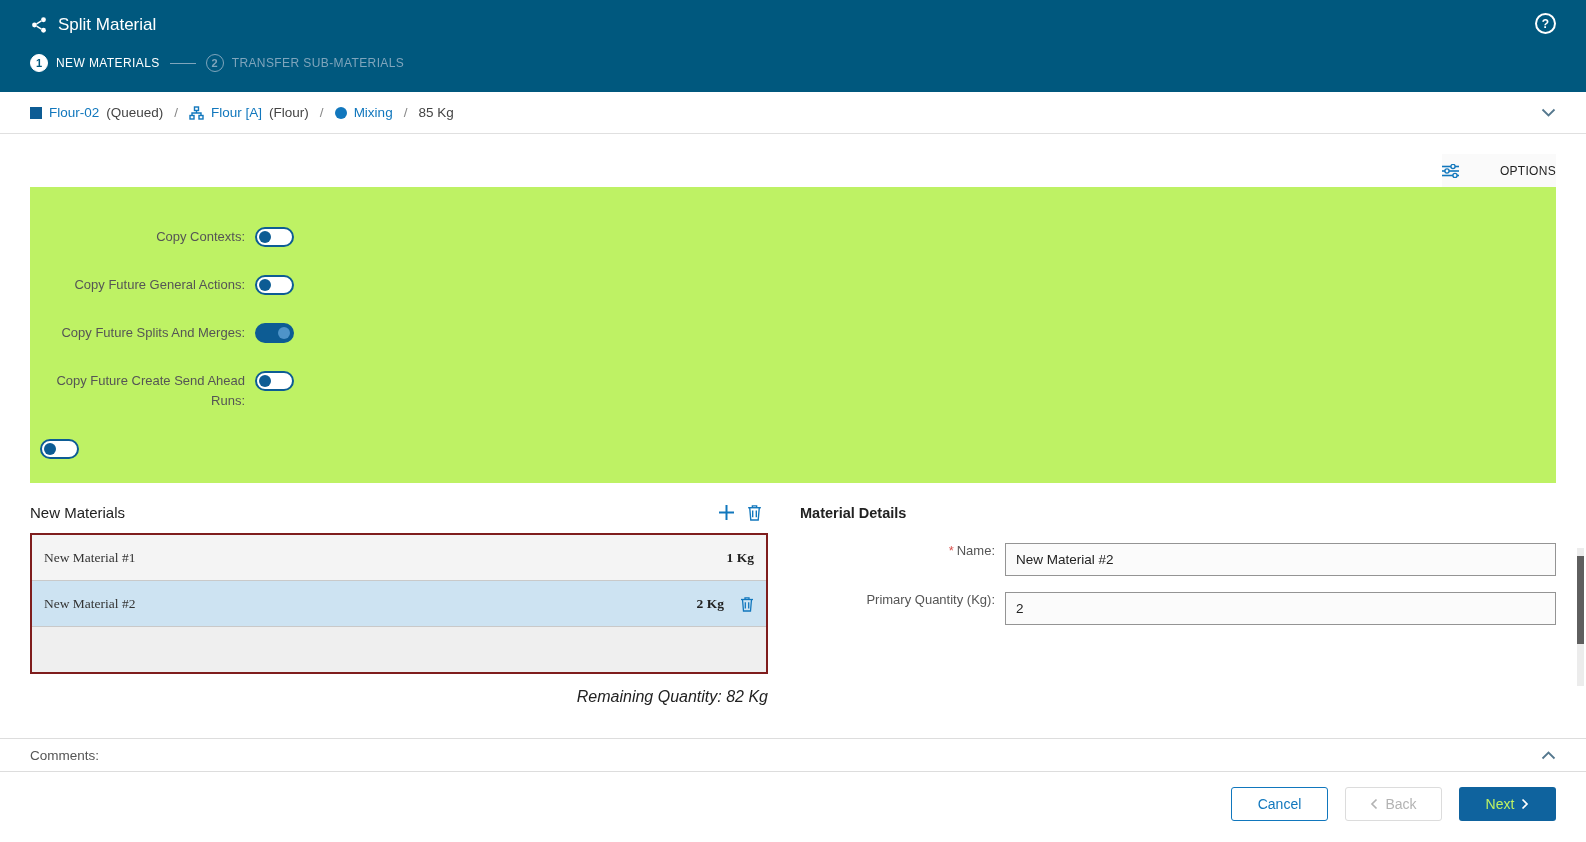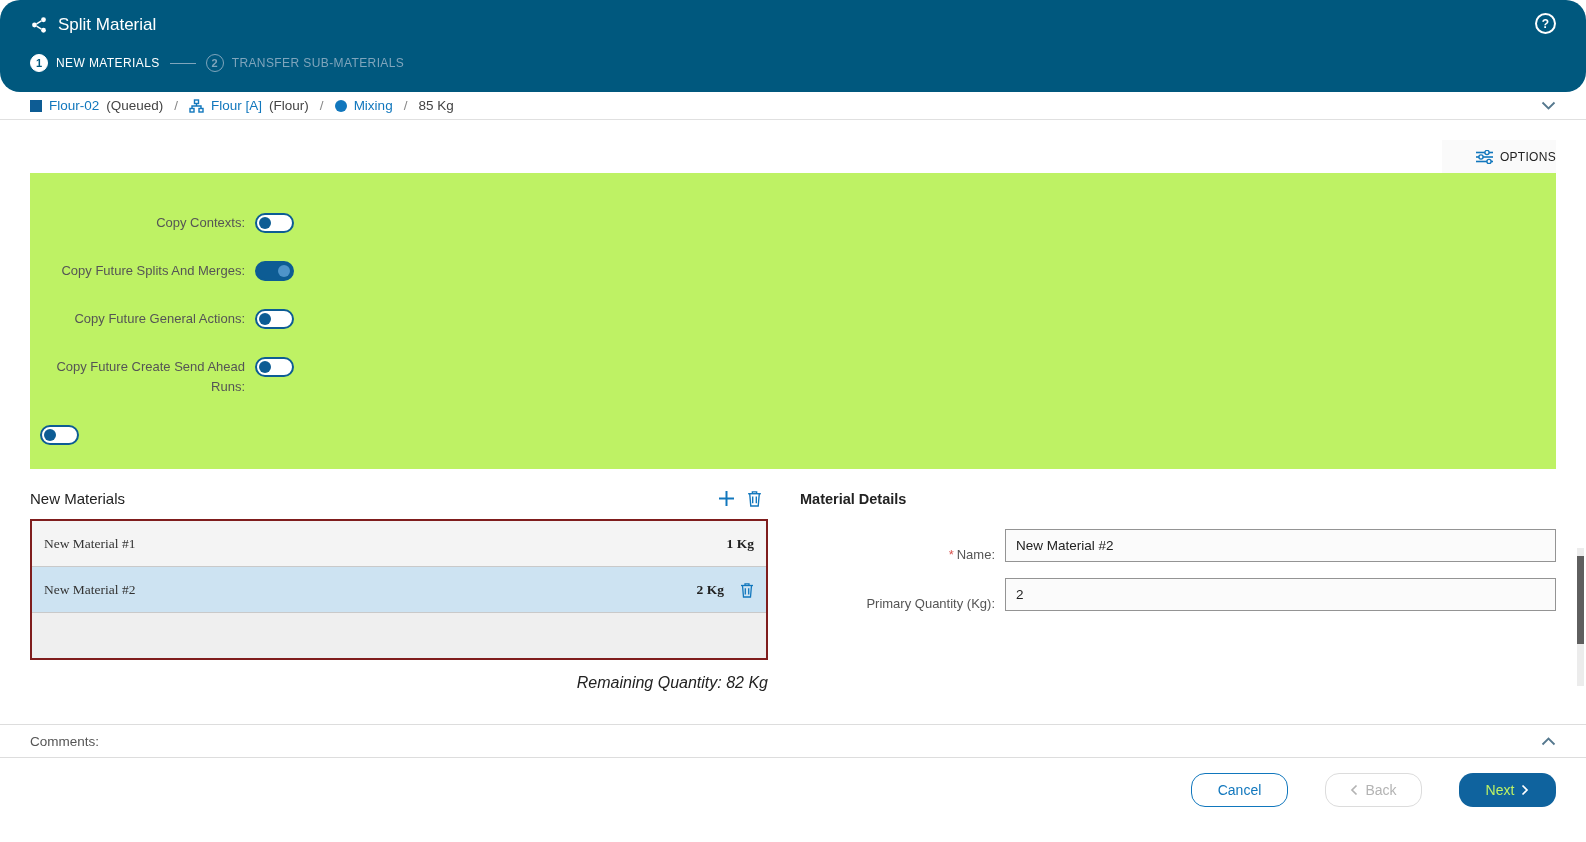--- a/index.html
+++ b/index.html
@@ -6,21 +6,21 @@
   html,body { width: 1586px; height: 842px; }
   body {
     font-family: "Liberation Sans", sans-serif;
     background: #ffffff;
     color: #333;
     position: relative;
     overflow: hidden;
   }
 
   
-  .header { background: #00587E; height: 92px; padding: 12px 30px 16px; border-radius: 20px; }
+  .header { background: #00587E; height: 92px; padding: 12px 30px 16px; }
   .header-top { display: flex; align-items: center; position: relative; height: 26px; }
   .app-title { color: #fff; font-size: 17px; margin-left: 10px; font-weight: 400; }
   .help-btn {
     position: absolute; right: 0; top: 1px;
     width: 21px; height: 21px; border: 2px solid #fff; border-radius: 50%;
     color: #fff; font-size: 12px; font-weight: bold;
     display: flex; align-items: center; justify-content: center; cursor: pointer;
   }
   .steps { display: flex; align-items: center; margin-top: 16px; }
   .step { display: flex; align-items: center; gap: 8px; cursor: pointer; }
@@ -30,35 +30,35 @@
     display: flex; align-items: center; justify-content: center;
     border: 1px solid #7FA5BC; color: #7FA5BC;
   }
   .step-label { font-size: 12px; letter-spacing: .4px; color: #7FA5BC; }
   .step.active .step-circle { background: #fff; border-color: #fff; color: #00587E; }
   .step.active .step-label { color: #fff; }
   .step-connector { width: 26px; height: 1px; background: #7FA5BC; margin: 0 10px; }
 
   
   .breadcrumb {
-    height: 28px; border-bottom: 1px solid #e0e0e0;
+    height: 42px; border-bottom: 1px solid #e0e0e0;
     display: flex; align-items: center; padding: 0 30px; gap: 7px;
     font-size: 13.5px; background: #fff;
   }
   .bc-square { width: 12px; height: 12px; background: #0D5C94; flex: none; }
   .bc-dot { width: 12px; height: 12px; border-radius: 50%; background: #1177BD; flex: none; }
   .bc-link { color: #1177BD; cursor: pointer; }
   .bc-text { color: #444; }
   .bc-sep { color: #888; margin: 0 4px; }
   .bc-chevron { margin-left: auto; cursor: pointer; display: flex; align-items: center; }
 
   
   .options-tab {
     width: 114px; height: 33px; background: #fafafa;
-    display: flex; align-items: center; justify-content: flex-end; gap: 7px;
+    display: flex; align-items: center; justify-content: space-between; gap: 7px;
     margin: 20px 30px 0 auto; cursor: pointer;
     font-size: 12px; color: #222; letter-spacing: .3px;
   }
   .options-panel { margin: 0 30px; background: #bef264; padding: 40px 0 24px; }
   .toggle-row { display: flex; align-items: flex-start; margin-bottom: 28px; }
   .toggle-row:last-child { margin-bottom: 0; }
   .toggle-label { width: 215px; text-align: right; font-size: 13px; color: #555; line-height: 20px; }
   .toggle {
     margin-left: 10px; margin-top: 0;
     width: 39px; height: 20px; border: 2px solid #0D5C94; border-radius: 11px;
@@ -84,45 +84,45 @@
   }
   .mat-row .qty { margin-left: auto; font-weight: bold; color: #222; }
   .mat-row.selected { background: #CDE3F2; }
   .mat-row .row-trash { margin-left: 16px; display: none; }
   .mat-row.selected .row-trash { display: flex; }
   .mat-row.empty { background: #efefef; border-bottom: none; height: 45px; cursor: default; }
   .remaining { font-style: italic; text-align: right; font-size: 16px; margin-top: 14px; color: #222; }
 
   .right-col { flex: 1; padding-top: 6px; }
   .details-title { font-size: 14.5px; font-weight: bold; color: #222; margin-bottom: 22px; }
-  .field-row { display: flex; align-items: flex-end; margin-bottom: 16px; }
+  .field-row { display: flex; align-items: flex-start; margin-bottom: 16px; }
   .field-label { width: 205px; text-align: right; padding-right: 10px; font-size: 13px; color: #555; flex: none; }
   .req { color: #D9534F; margin-right: 3px; font-size: 13px; }
   .field-input {
     flex: 1; height: 33px; border: 1px solid #949494; background: #fbfbfb;
     padding: 0 10px; font-size: 13.5px; color: #222; font-family: inherit; outline: none;
   }
 
   
   .v-scrollbar { position: absolute; right: 2px; top: 548px; width: 7px; height: 138px; background: #ececec; }
   .v-scrollbar .thumb { position: absolute; top: 8px; left: 0; width: 7px; height: 88px; background: #5f5f5f; cursor: pointer; }
 
   
   .comments-bar {
     margin-top: 32px; border-top: 1px solid #ddd; border-bottom: 1px solid #ddd;
     height: 34px; display: flex; align-items: center; padding: 0 30px;
     font-size: 13.5px; color: #555;
   }
   .comments-bar .chev { margin-left: auto; cursor: pointer; display: flex; align-items: center; }
   .footer { display: flex; justify-content: flex-end; gap: 17px; padding: 15px 30px; }
   .btn {
-    height: 34px; min-width: 97px; border-radius: 14px; font-size: 14px;
+    height: 34px; min-width: 97px; border-radius: 3px; font-size: 14px;
     display: flex; align-items: center; justify-content: center; gap: 7px;
     cursor: pointer; background: #fff; border: 1px solid transparent;
-    font-family: inherit; padding: 0 14px; margin-left: 20px;
+    font-family: inherit; padding: 0 14px;
   }
   .btn-cancel { border-color: #1177BD; color: #1177BD; }
   .btn-back { border-color: #dcdcdc; color: #b3b3b3; cursor: default; }
   .btn-next { background: #0F639E; color: #bef264; border: none; }
 </style>
 </head>
 <body>
 
 <div class="header">
   <div class="header-top">
@@ -193,28 +193,28 @@
 </div>
 
 <div class="options-panel">
   <div class="toggle-row">
     <span class="toggle-label">Copy Contexts:</span>
     <span class="toggle">
         <span class="knob"></span>
       </span>
   </div>
   <div class="toggle-row">
+    <span class="toggle-label">Copy Future General Actions:</span>
+    <span class="toggle">
+        <span class="knob"></span>
+      </span>
+  </div>
+  <div class="toggle-row">
     <span class="toggle-label">Copy Future Splits And Merges:</span>
     <span class="toggle on">
-        <span class="knob"></span>
-      </span>
-  </div>
-  <div class="toggle-row">
-    <span class="toggle-label">Copy Future General Actions:</span>
-    <span class="toggle">
         <span class="knob"></span>
       </span>
   </div>
   <div class="toggle-row">
     <span class="toggle-label">Copy Future Create Send Ahead Runs:</span>
     <span class="toggle">
         <span class="knob"></span>
       </span>
   </div>
   <div class="toggle-row">

